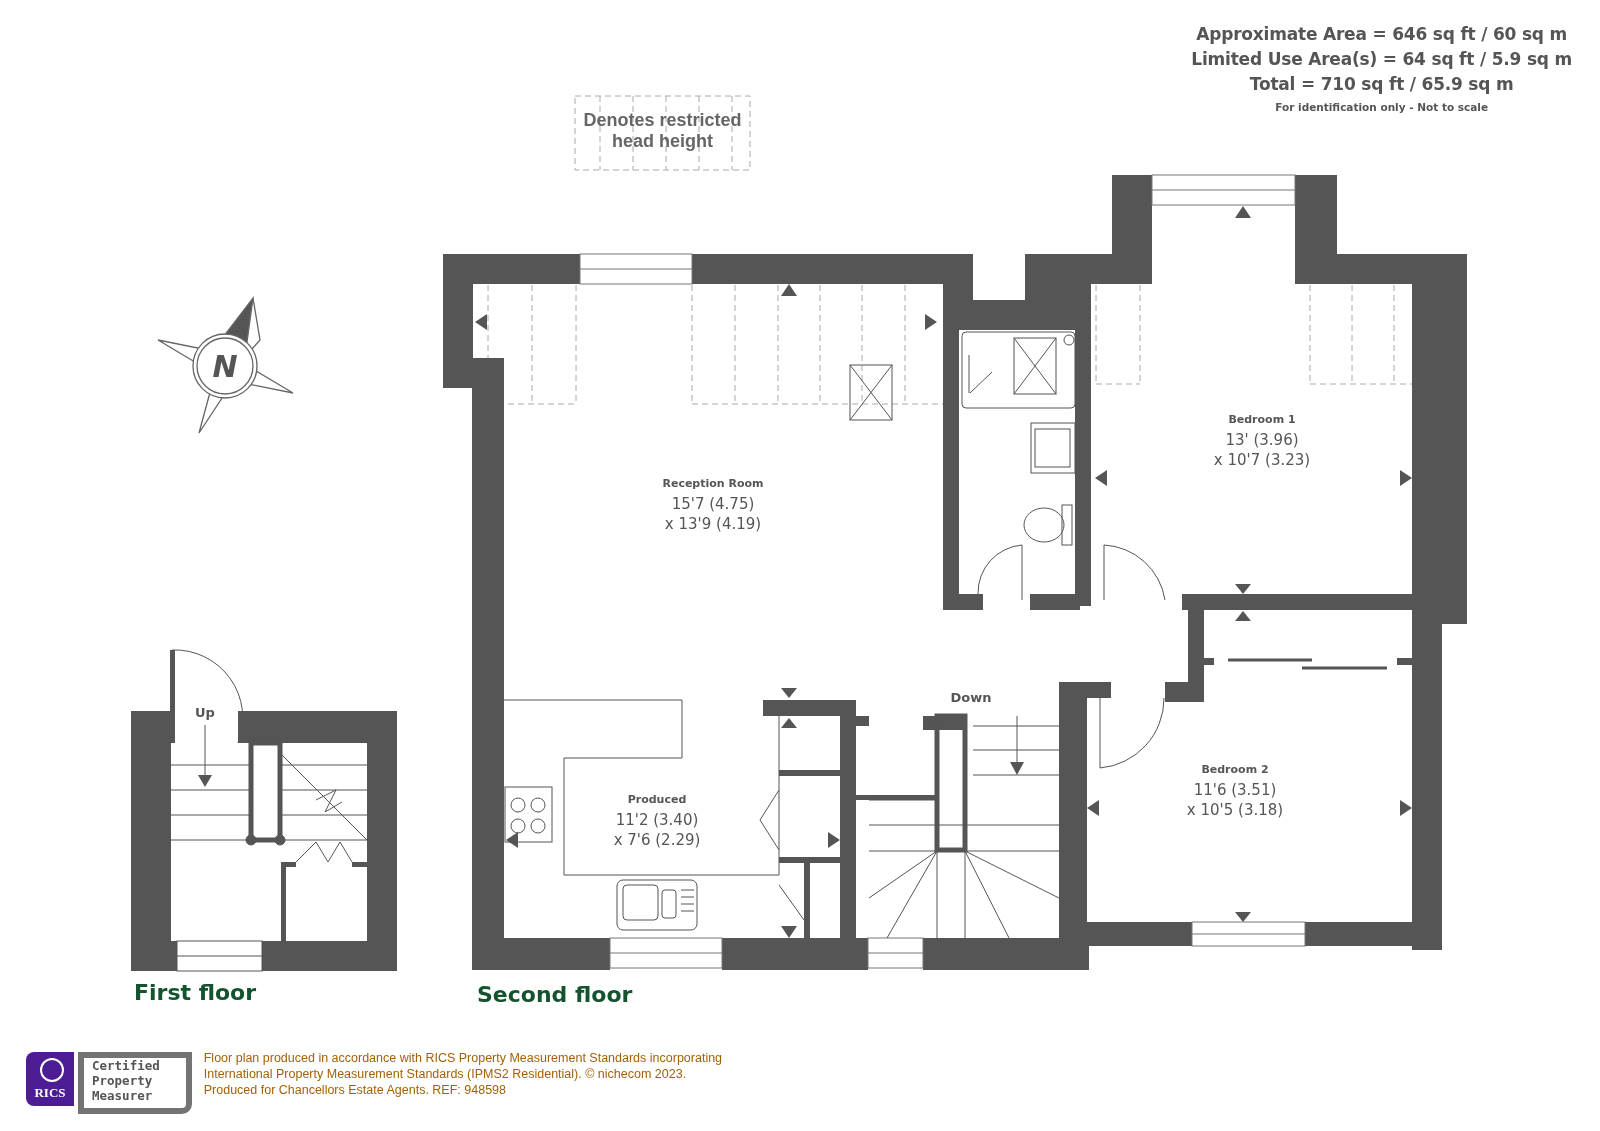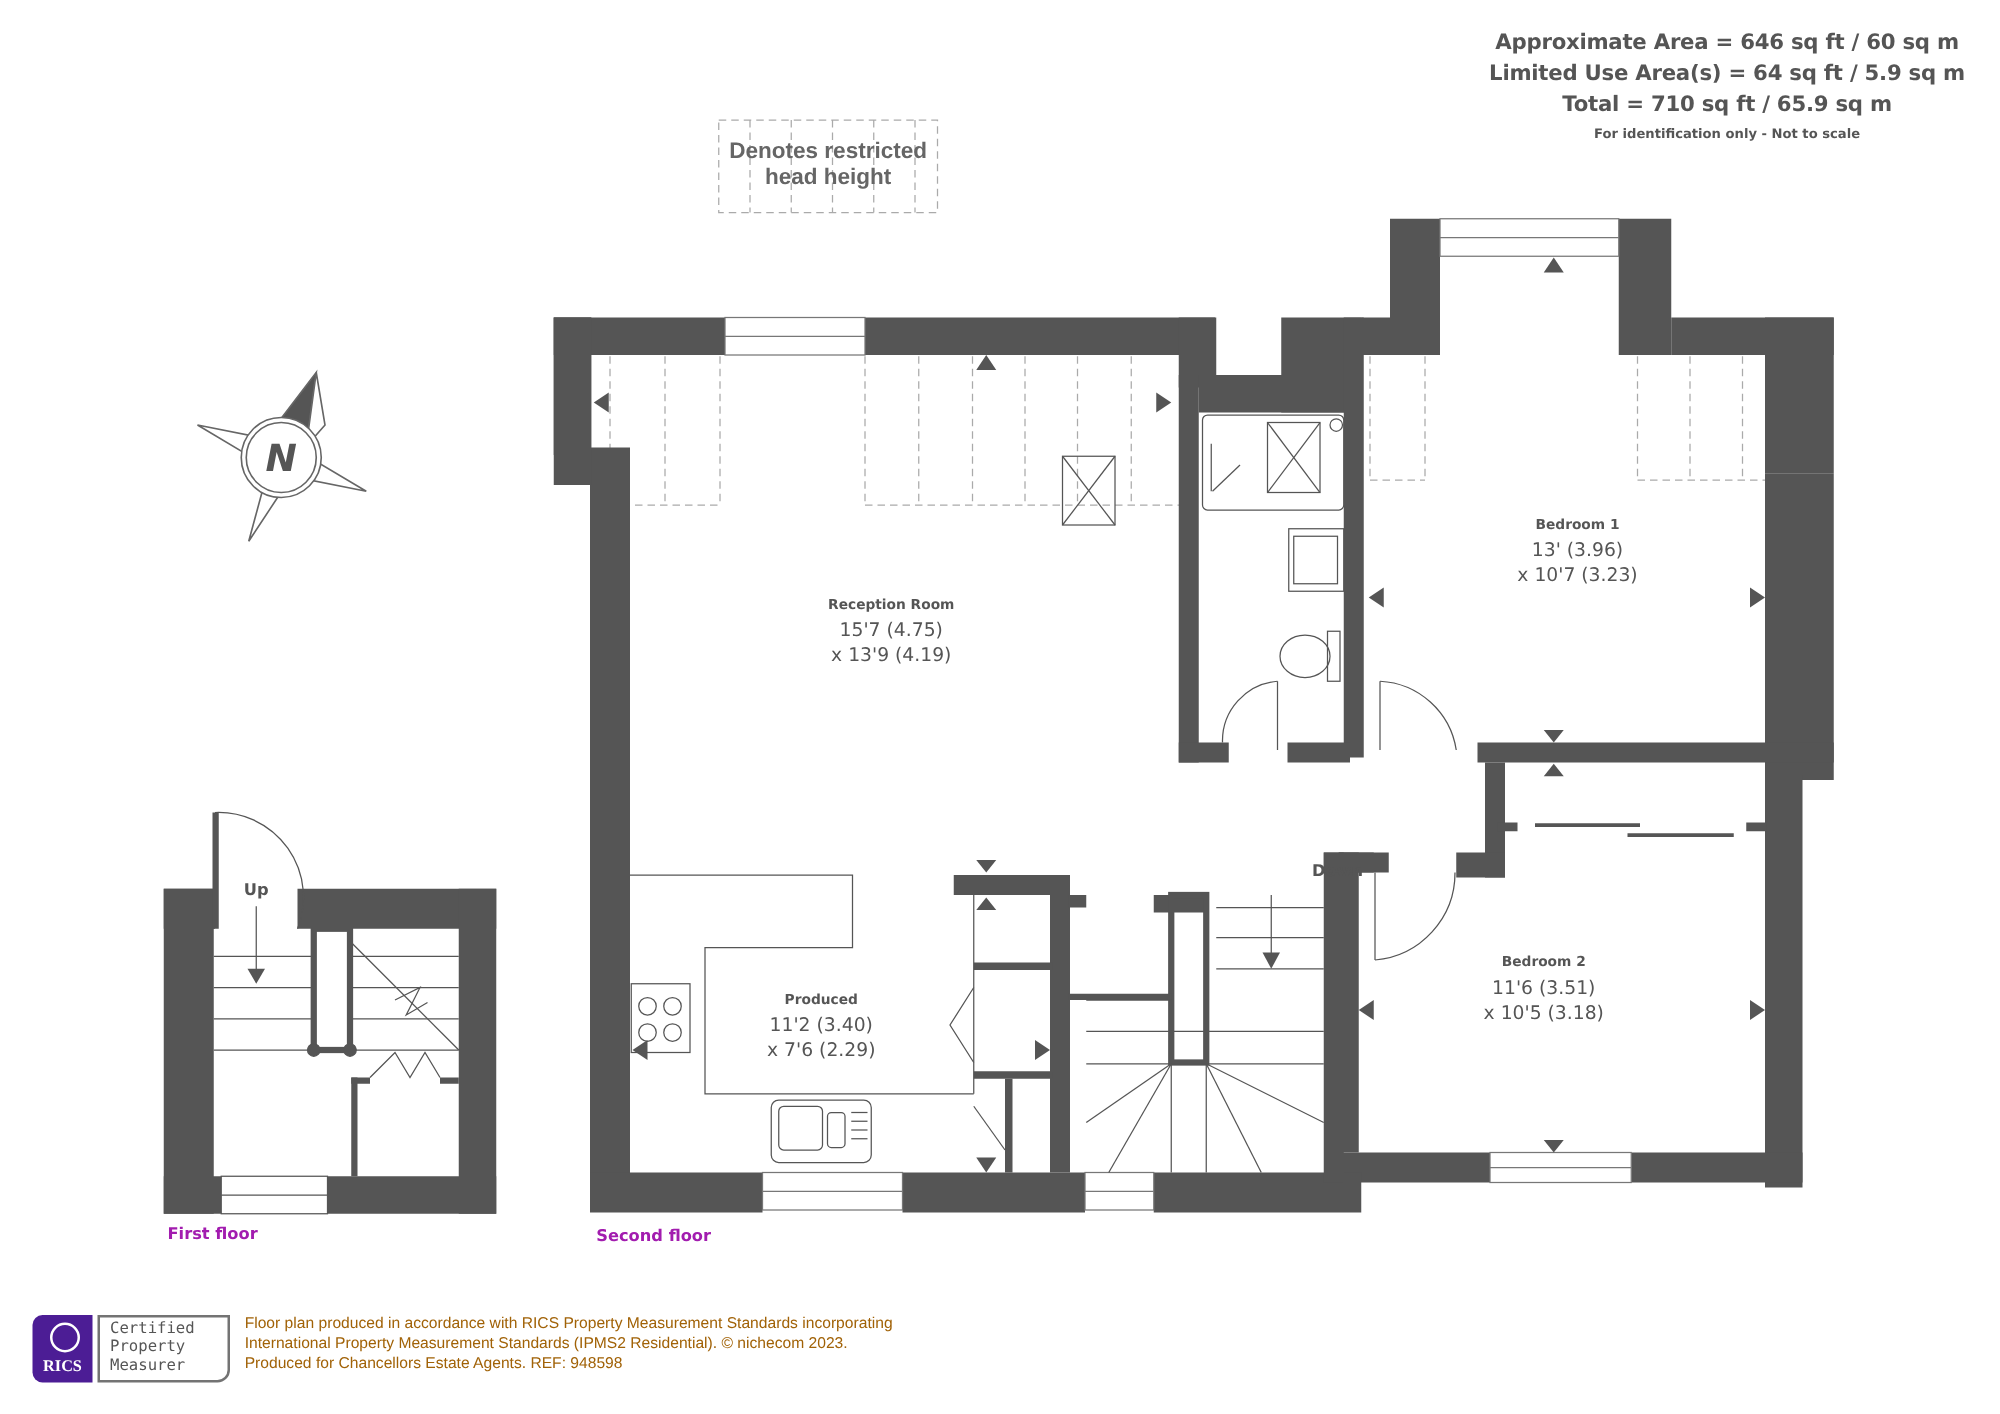--- a/index.html
+++ b/index.html
@@ -6,27 +6,27 @@
   body { width:1600px; height:1131px; position:relative; overflow:hidden; font-family:"Liberation Sans", sans-serif; color:#555555; }
   .area-box { position:absolute; right:28px; top:22px; text-align:center; font-family:"DejaVu Sans", sans-serif; font-weight:bold; color:#555555; }
   .area-line { font-size:17px; line-height:25px; letter-spacing:-0.2px; }
   .area-note { font-size:10.5px; margin-top:4px; color:#555; }
   .legend { position:absolute; left:575px; top:96px; width:175px; height:74px; }
   .legend-text { position:absolute; left:0; top:14px; width:175px; text-align:center; font-size:18px; font-weight:bold; color:#666; line-height:21px; }
   svg.plan { position:absolute; left:0; top:0; }
   .room-label { position:absolute; text-align:center; font-family:"DejaVu Sans", sans-serif; color:#555; transform:translateX(-50%); white-space:nowrap; }
   .room-name { font-size:11px; font-weight:bold; line-height:20px; }
   .room-dim { font-size:15px; line-height:20px; }
-  .floor-label { position:absolute; font-family:"DejaVu Sans", sans-serif; font-weight:bold; font-size:13px; color:#a21caf; }
+  .floor-label { position:absolute; font-family:"DejaVu Sans", sans-serif; font-weight:bold; font-size:22px; color:#14532d; }
   .stair-label { position:absolute; font-family:"DejaVu Sans", sans-serif; font-weight:bold; font-size:13px; color:#555; transform:translateX(-50%); }
   .footer { position:absolute; left:26px; top:1052px; display:flex; align-items:flex-start; }
   .rics-logo { width:48px; height:54px; background:#4c1d95; border-radius:8px 0 0 8px; color:#fff; position:relative; }
   .rics-logo .rics-text { position:absolute; bottom:5px; width:100%; text-align:center; font-family:"Liberation Serif", serif; font-weight:bold; font-size:13px; }
   .rics-logo .lion { position:absolute; top:6px; left:14px; width:20px; height:20px; border:2px solid #fff; border-radius:50%; }
-  .rics-cert { height:50px; border:2px solid #737373; border-radius:0 0 10px 0; margin-left:4px; padding:0 26px 0 8px; font-family:"DejaVu Sans Mono", monospace; font-weight:normal; font-size:12.5px; line-height:15px; color:#555; }
+  .rics-cert { height:50px; border:6px solid #737373; border-radius:0 0 10px 0; margin-left:4px; padding:0 26px 0 8px; font-family:"DejaVu Sans Mono", monospace; font-weight:bold; font-size:12.5px; line-height:15px; color:#555; }
   .footer-text { margin-left:12px; font-size:12.5px; line-height:16px; color:#a16207; margin-top:-2px; }
 </style>
 </head>
 <body>
 
 <div class="area-box">
   <div class="area-line">Approximate Area = 646 sq ft / 60 sq m</div>
   <div class="area-line">Limited Use Area(s) = 64 sq ft / 5.9 sq m</div>
   <div class="area-line">Total = 710 sq ft / 65.9 sq m</div>
   <div class="area-note">For identification only - Not to scale</div>
@@ -289,21 +289,21 @@
   <div class="room-dim">11'2 (3.40)</div>
   <div class="room-dim">x 7'6 (2.29)</div>
 </div>
 <div class="room-label" style="left:1235px; top:760px;">
   <div class="room-name">Bedroom 2</div>
   <div class="room-dim">11'6 (3.51)</div>
   <div class="room-dim">x 10'5 (3.18)</div>
 </div>
 
 <div class="stair-label" style="left:205px; top:705px;">Up</div>
-<div class="stair-label" style="left:1070px; top:690px;text-align:center;">Down</div>
+<div class="stair-label" style="left:971px; top:690px;text-align:center;">Down</div>
 
 <div class="floor-label" style="left:134px; top:980px;">First floor</div>
 <div class="floor-label" style="left:477px; top:982px;">Second floor</div>
 
 <div class="footer">
   <div class="rics-logo">
     <div class="lion"></div>
     <div class="rics-text">RICS</div>
   </div>
   <div class="rics-cert">

